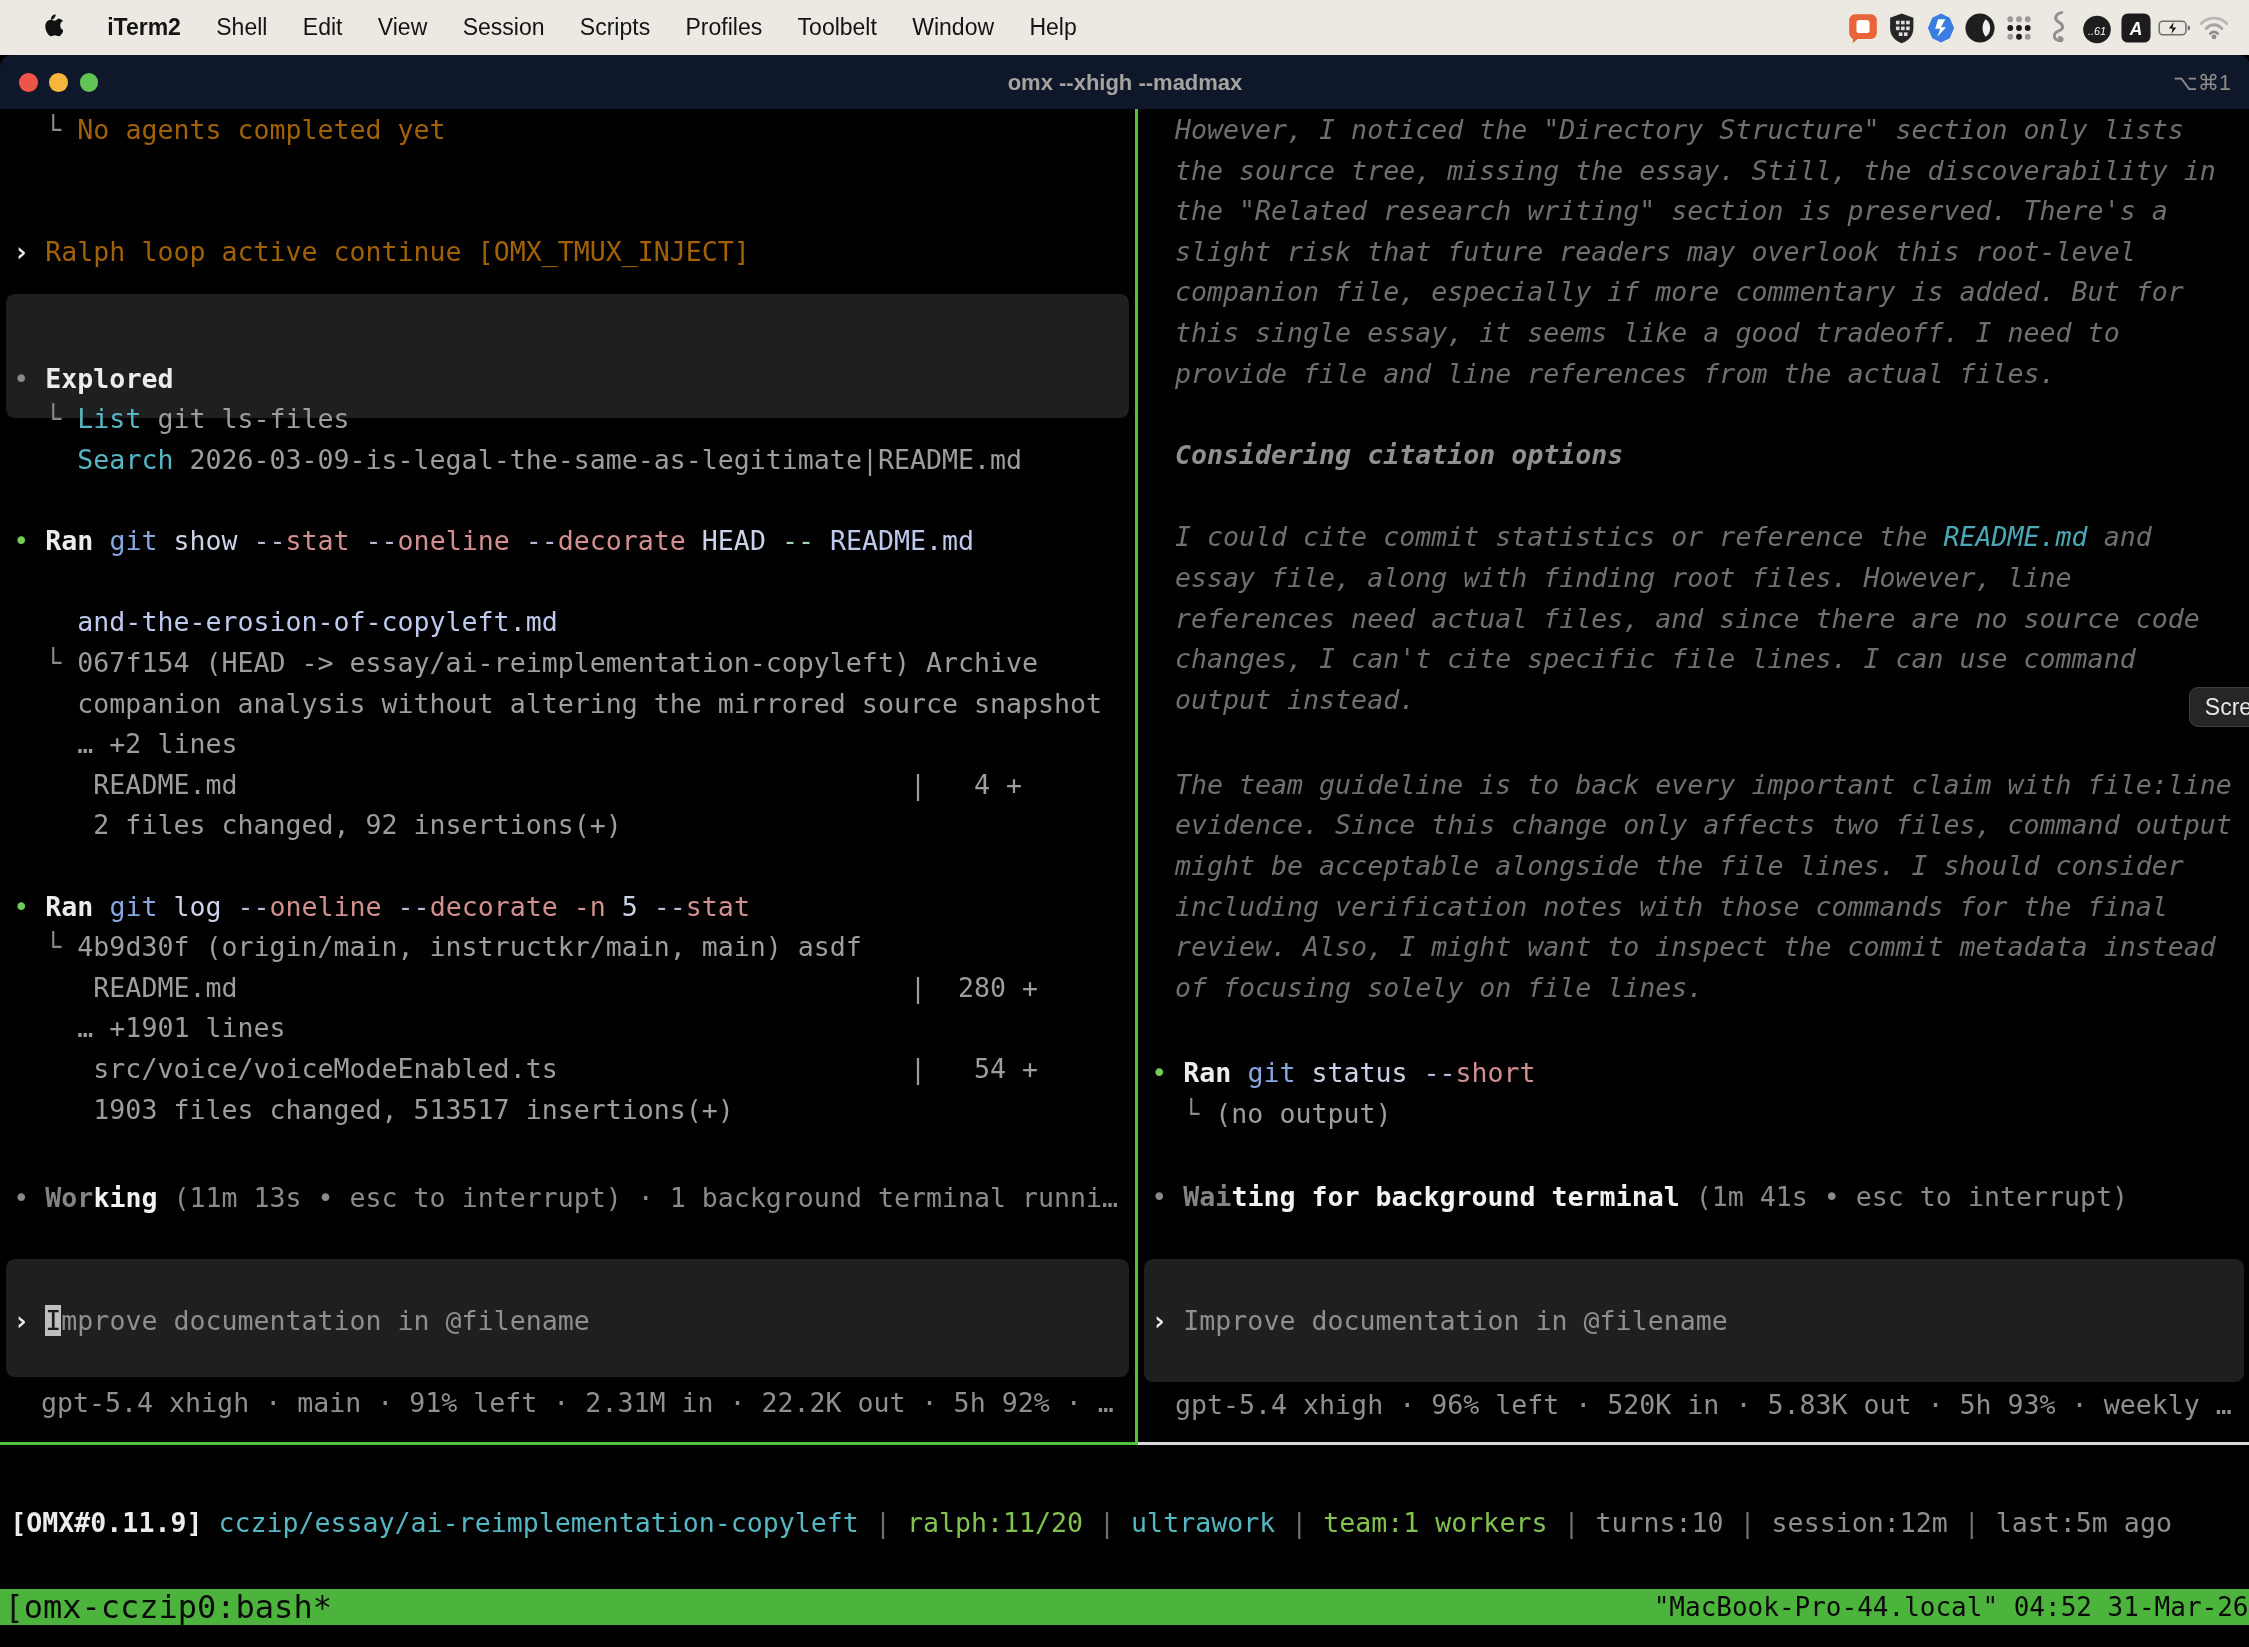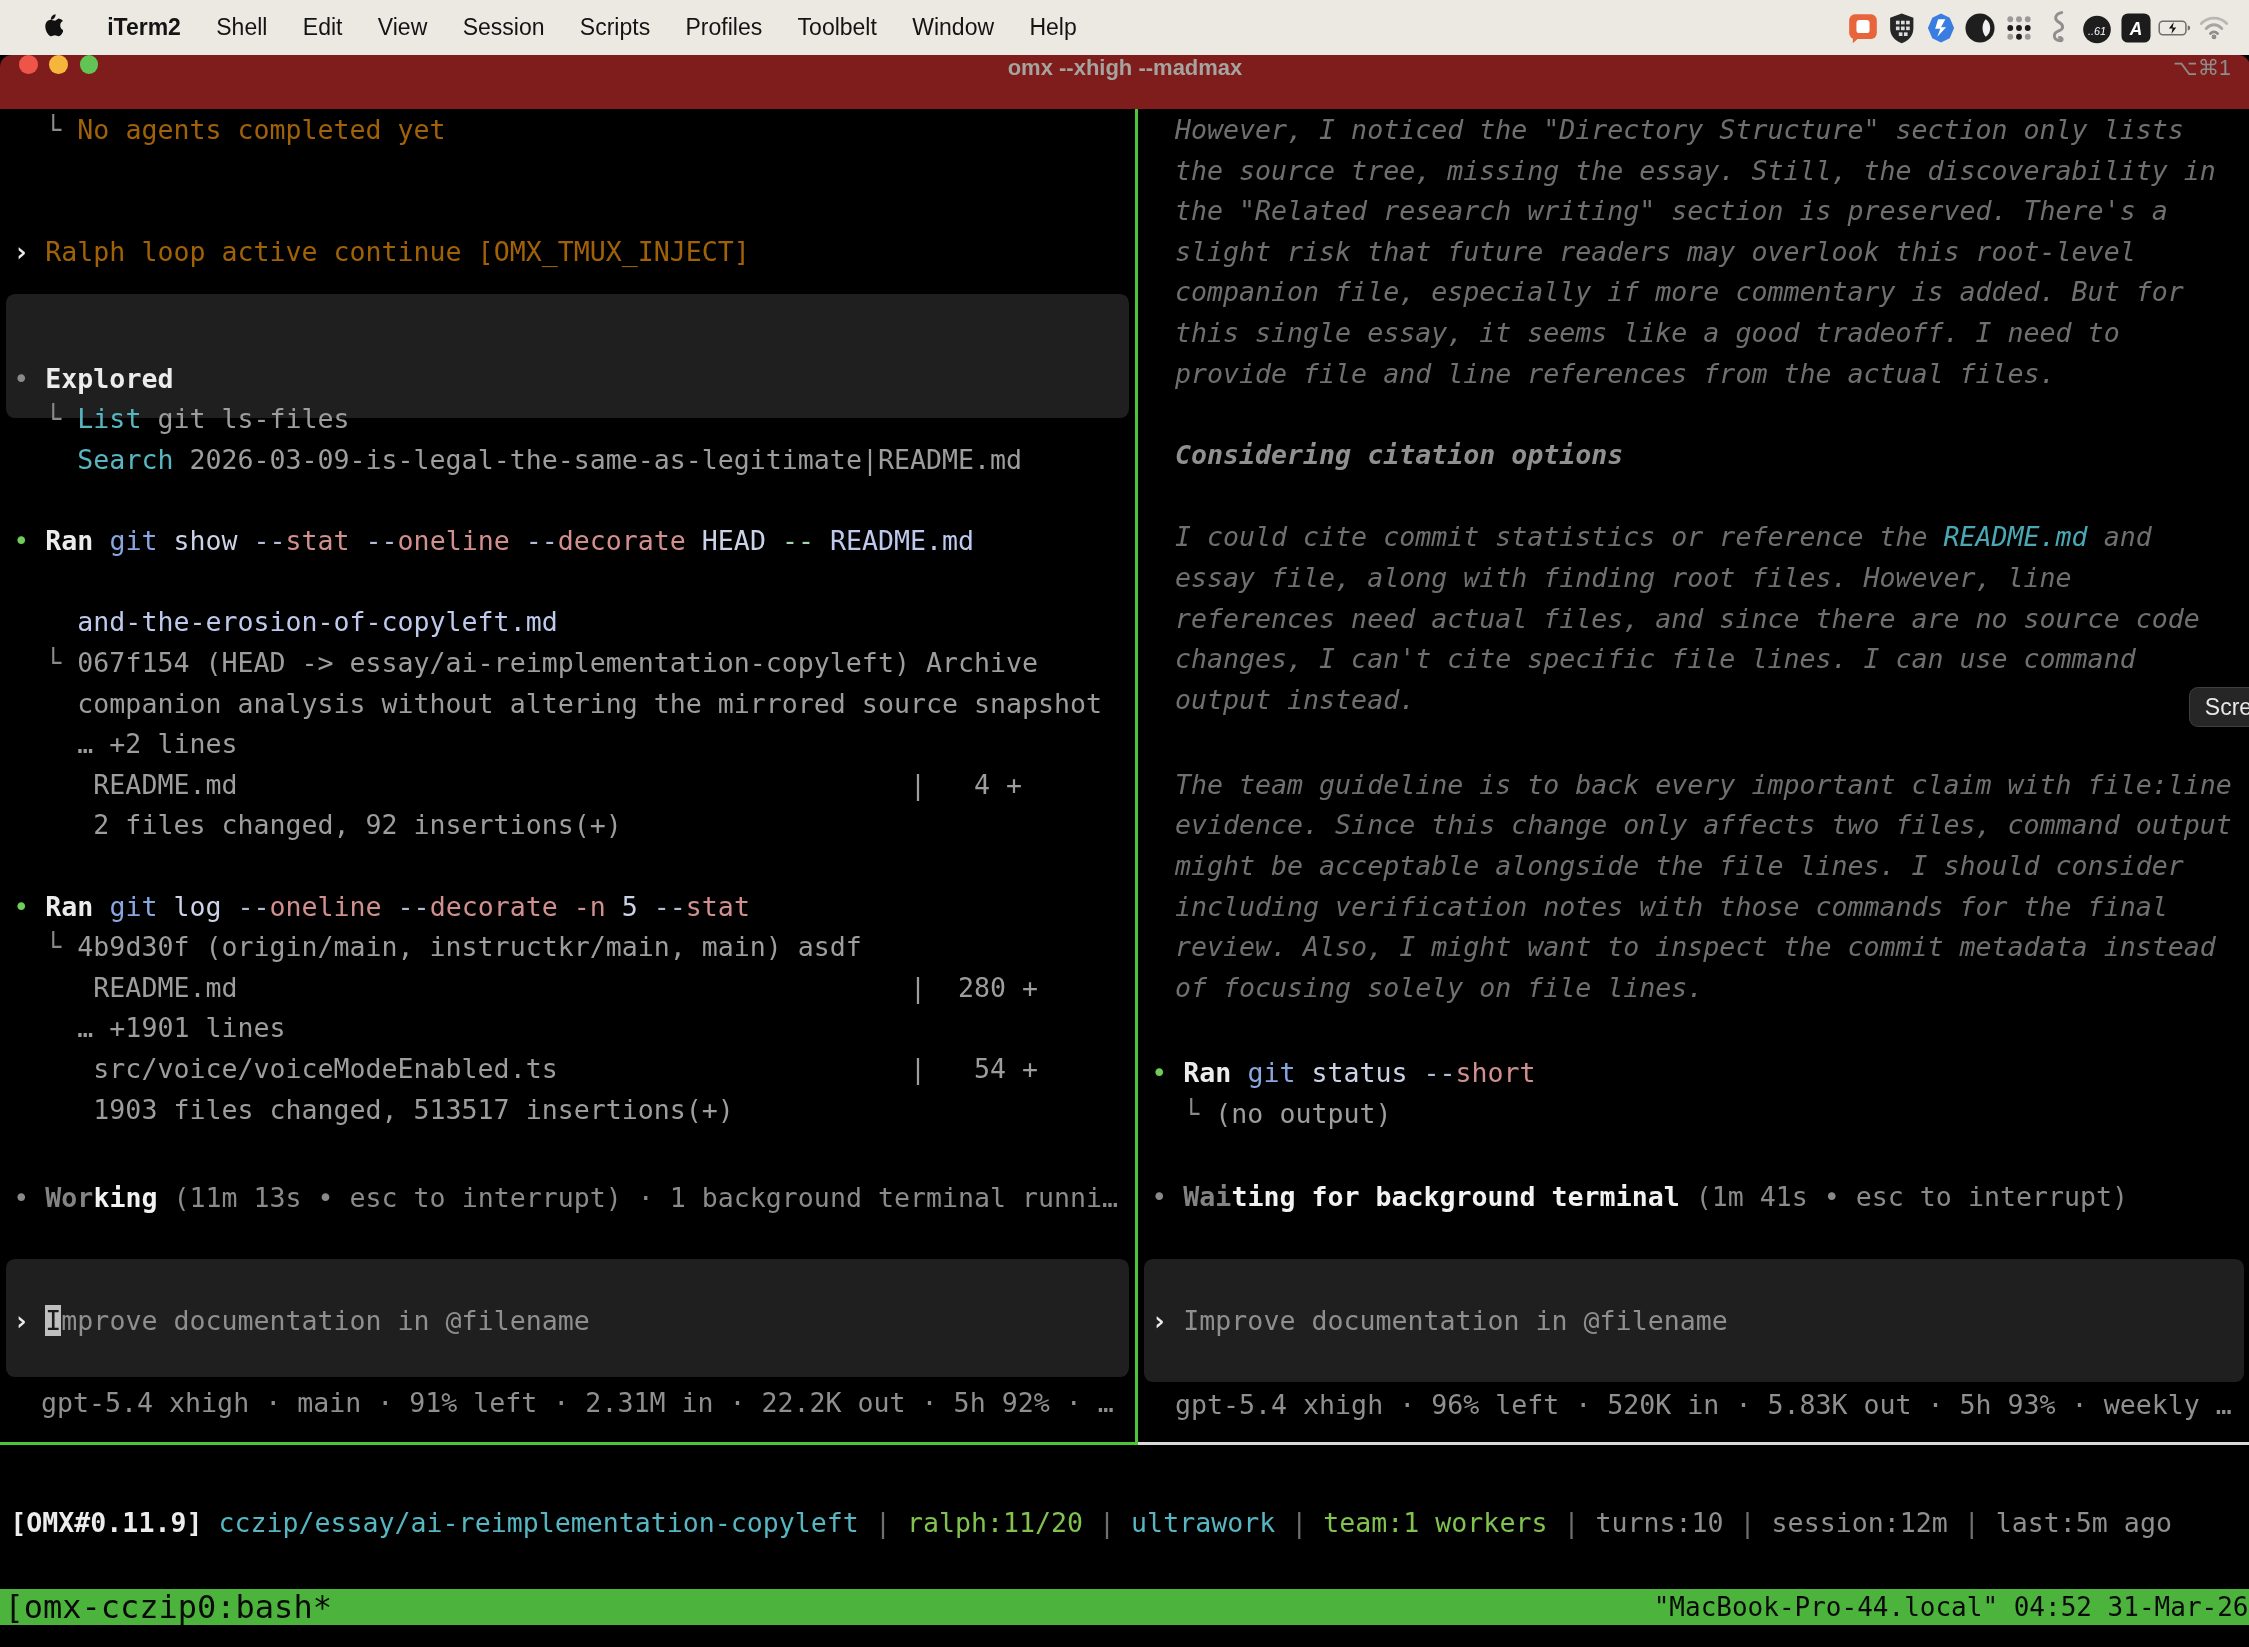--- a/index.html
+++ b/index.html
@@ -13,22 +13,22 @@
   #menu-items { display:flex; align-items:center; margin-left:22px; gap:0; }
   #menu-items span { font-family:"Liberation Sans", sans-serif; font-size:23px;
                      color:#141414; padding:0 17.7px; }
   #menu-items span.bold { font-weight:bold; }
   #status-icons { margin-left:auto; display:flex; align-items:center; gap:5px;
                   margin-right:19px;font-style:italic; }
   .sicon { width:34px; height:34px; display:flex; align-items:center; justify-content:center; }
 
   
   #titlebar { position:absolute; left:0; top:55px; width:2250px; height:55px;
-              background:#7f1d1d; border-radius:11.8px 11.8px 0 0;
-              display:flex; }
+              background:#0f172a; border-radius:11.8px 11.8px 0 0;
+              display:flex; align-items:center; }
   .tl { width:18.5px; height:18.5px; border-radius:50%; margin-right:11.8px; }
   #tl-wrap { display:flex; margin-left:19px; }
   #win-title { position:absolute; left:0; right:0; text-align:center;
                font-family:"Liberation Sans", sans-serif; font-size:22px;
                font-weight:600; color:#a6a49f; }
   #win-shortcut { position:absolute; right:19px; font-family:"Liberation Sans", sans-serif;
                   font-size:21.4px; color:#8f8d89; }
 
   
   #terminal { position:absolute; left:0; top:109px; width:2250px; height:1538px;

